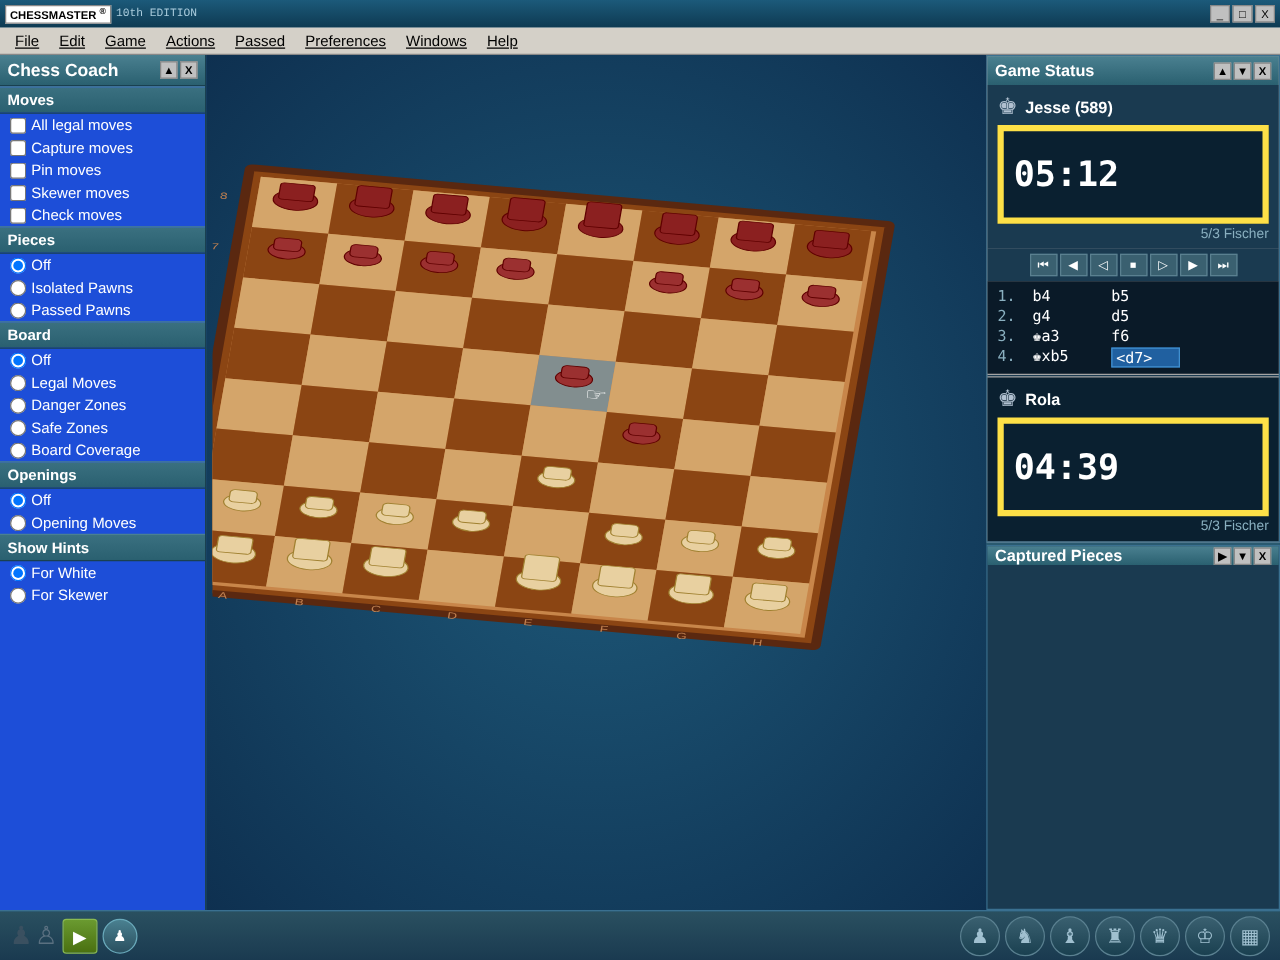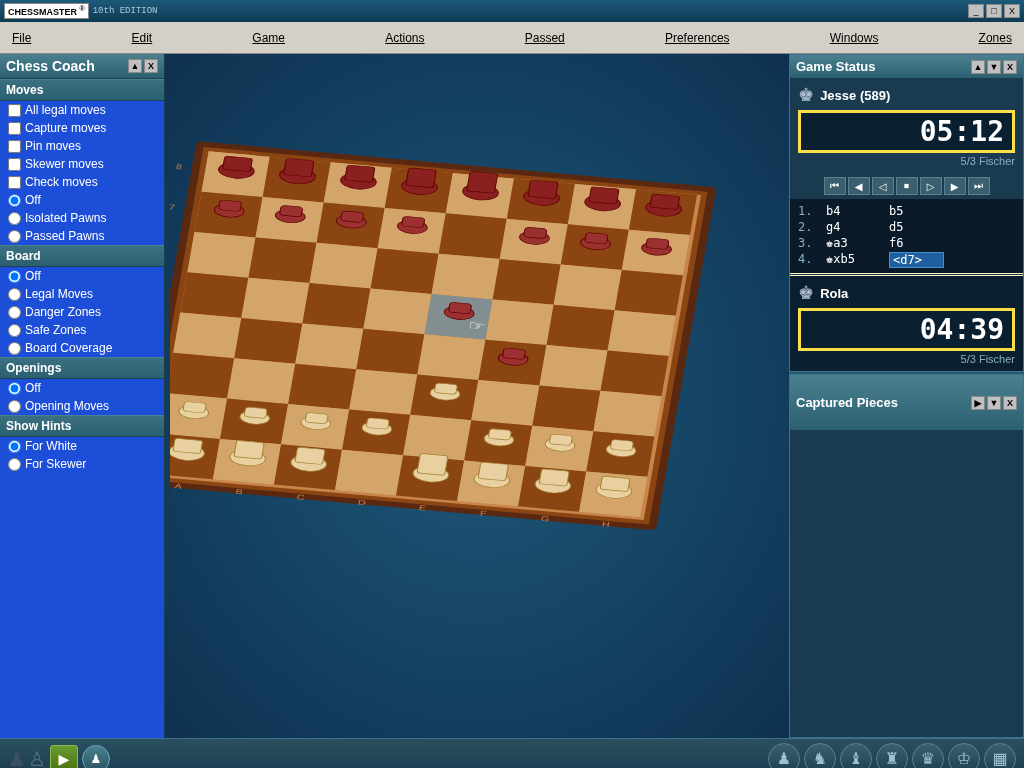--- a/index.html
+++ b/index.html
@@ -48,26 +48,25 @@
       display: flex;
       align-items: center;
       justify-content: center;
       cursor: pointer;
       color: black;
     }
 
     
     #menubar {
       background: #d4d0c8;
-      height: 32px;
+      height: 22px;
       display: flex;
       align-items: center;
       padding: 0 4px;
       border-bottom: 1px solid #888;
-      justify-content: space-between;
     }
     .menu-item {
       padding: 2px 8px;
       font-size: 12px;
       color: black;
       cursor: pointer;
       text-decoration: underline;
     }
 
     
@@ -153,21 +152,21 @@
     #right-panel {
       width: 235px;
       display: flex;
       flex-direction: column;
       background: #2a5a70;
       flex-shrink: 0;
     }
 
     
     #game-status {
-      background: #fef9c3;
+      background: #a3a3a3;
       border: 1px solid #3a7090;
       margin: 0;
     }
 
     #game-status-title {
       background: linear-gradient(to bottom, #4a8090, #2a6070);
       padding: 4px 6px;
       color: white;
       font-weight: bold;
       font-size: 13px;
@@ -197,24 +196,24 @@
       color: white;
       font-size: 13px;
       font-weight: bold;
     }
 
     .player-timer {
       font-size: 28px;
       font-weight: bold;
       color: white;
       font-family: monospace;
-      text-align: right;
+      text-align: left;
       background: #0a2030;
-      border: 3px solid #fde047;
-      padding: 2px 8px;
+      border: 5px solid #fde047;
+      padding: 18px 8px;
       margin: 2px 0;
     }
 
     .player-rating {
       color: #8ab0c0;
       font-size: 11px;
       text-align: right;
     }
 
     
@@ -267,21 +266,21 @@
     
     #captured-pieces {
       background: #1a3a50;
       border: 1px solid #3a7090;
       margin-top: 2px;
       flex: 1;
     }
 
     #captured-title {
       background: linear-gradient(to bottom, #4a8090, #2a6070);
-      padding: 20px 6px;
+      padding: 0 6px;
       color: white;
       font-weight: bold;
       font-size: 13px;
       display: flex;
       align-items: center;
       justify-content: space-between;
     }
 
     
     #bottom-bar {
@@ -397,21 +396,21 @@
 </div>
 
 <div id="menubar">
   <span class="menu-item">File</span>
   <span class="menu-item">Edit</span>
   <span class="menu-item">Game</span>
   <span class="menu-item">Actions</span>
   <span class="menu-item">Passed</span>
   <span class="menu-item">Preferences</span>
   <span class="menu-item">Windows</span>
-  <span class="menu-item">Zones</span>
+  <span class="menu-item">Help</span>
 </div>
 
 <div id="main">
 
   <div id="left-panel">
     <div id="chess-coach-title">
       <span>Chess Coach</span>
       <div class="panel-controls">
         <div class="panel-btn">▲</div>
         <div class="panel-btn">X</div>
@@ -433,20 +432,21 @@
     </div>
     <div class="option-row">
       <input type="checkbox" style="">
       <span>Skewer moves</span>
     </div>
     <div class="option-row">
       <input type="checkbox" style="">
       <span>Check moves</span>
     </div>
 
+    <div class="section-header">Pieces</div>
     <div class="option-row">
       <input type="radio" name="pieces" checked="" style="">
       <span>Off</span>
     </div>
     <div class="option-row">
       <input type="radio" name="pieces" style="">
       <span>Isolated Pawns</span>
     </div>
     <div class="option-row">
       <input type="radio" name="pieces" style="">

